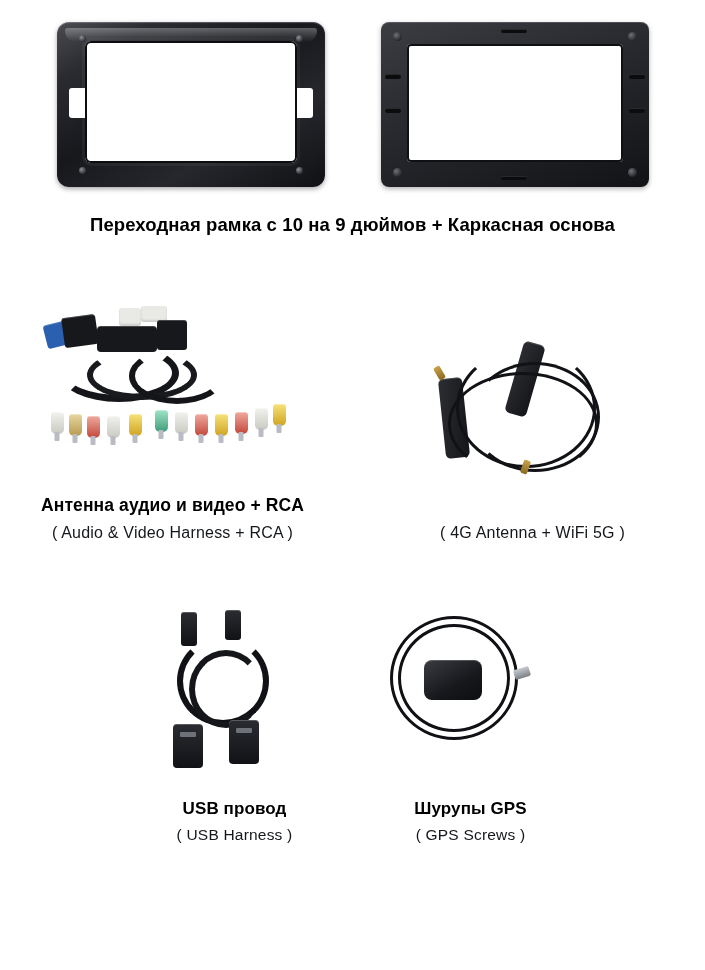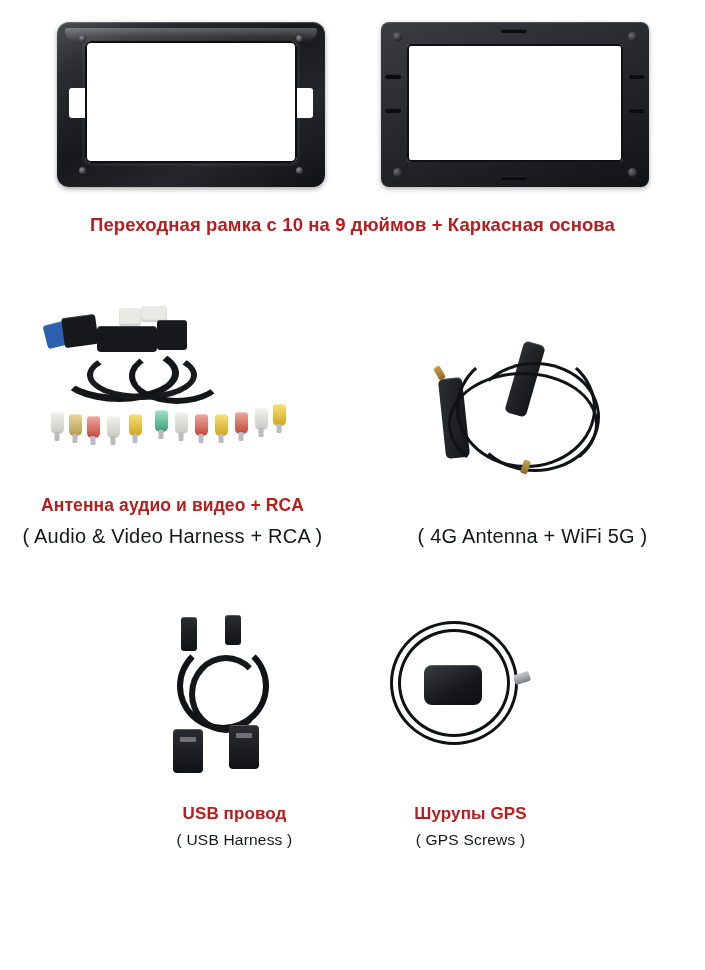--- a/index.html
+++ b/index.html
@@ -16,21 +16,21 @@
     overflow: hidden;
   }
 
   
   .section { position: relative; width: 100%; }
 
   .caption-block { text-align: center; }
   .caption-ru {
     font-size: 18.5px;
     font-weight: bold;
-    color: #b91c1c;
+    color: #000000;
     letter-spacing: .1px;
     line-height: 1.25;
   }
   .caption-en {
     font-size: 17px;
     font-weight: 400;
     color: #14171c;
     line-height: 1.3;
     margin-top: 6px;
     letter-spacing: .2px;
@@ -156,21 +156,21 @@
     border: 3px solid #111216;
     border-radius: 50%;
     background: transparent;
   }
   .ant-tip {
     position: absolute; width: 7px; height: 14px; border-radius: 2px;
     background: linear-gradient(180deg,#c9a24a,#8a6a24);
   }
 
   .sec2 .caption-ru { font-size: 17.5px; }
-  .sec2 .caption-en { font-size: 20px; }
+  .sec2 .caption-en { font-size: 16px; }
   .col .caption-block { margin-top: 16px; }
 
   
   .sec3 { margin-top: 66px; }
   .three-col {
     display: flex;
     justify-content: center;
     align-items: flex-end;
     gap: 10px;
   }

